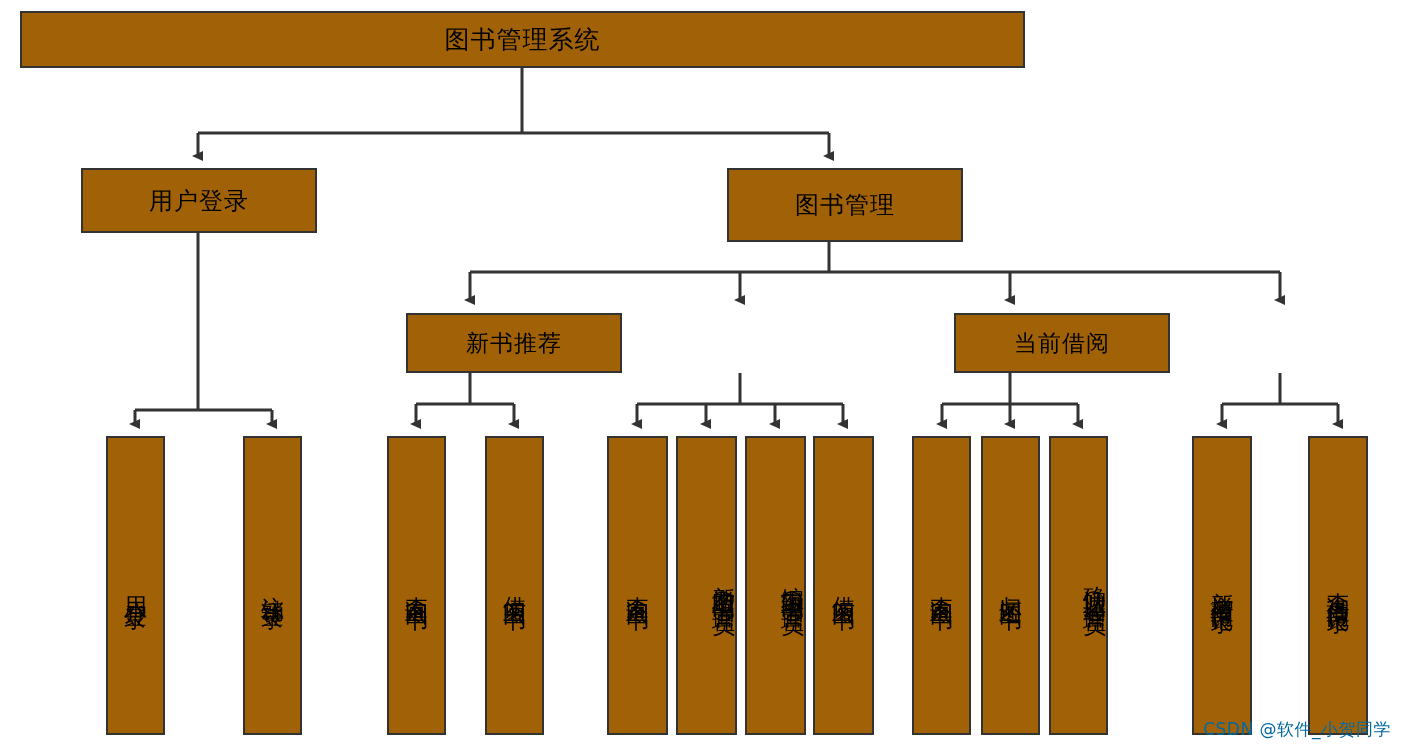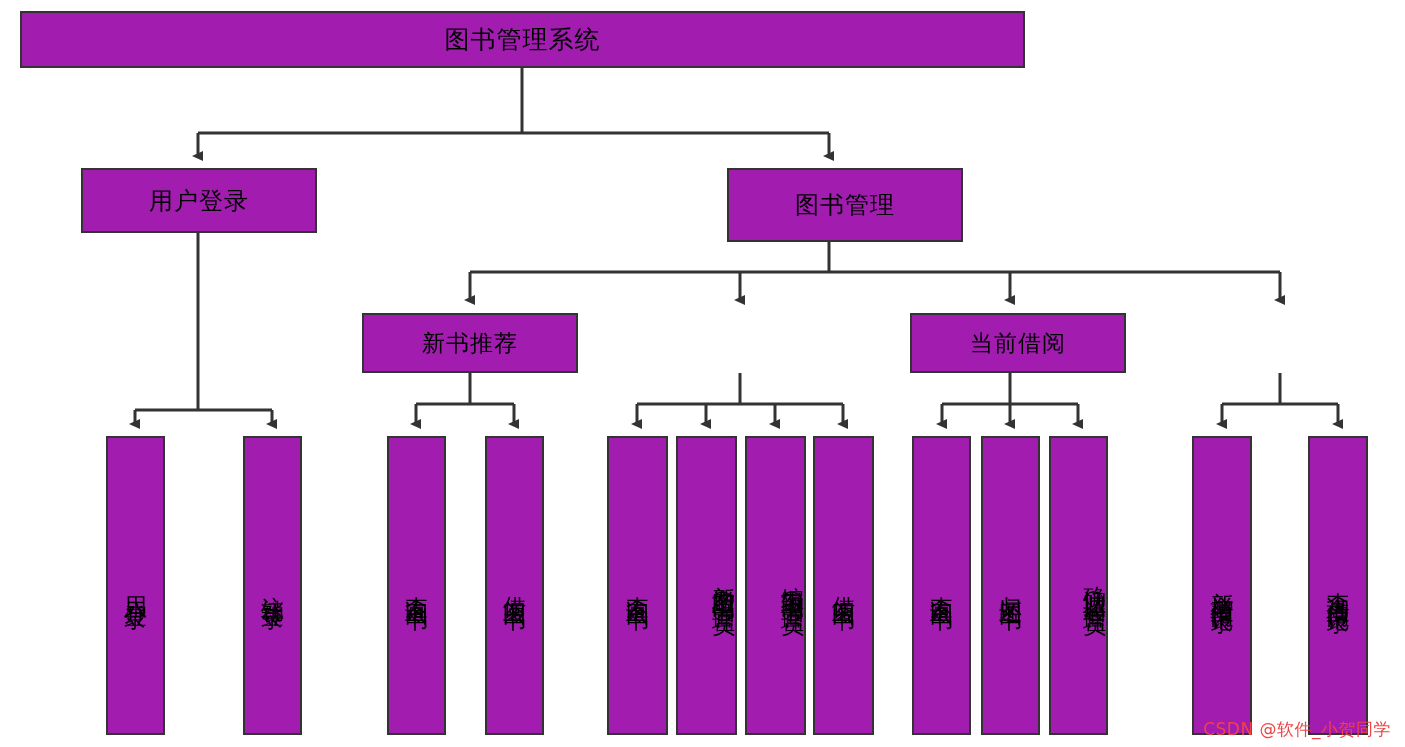--- a/index.html
+++ b/index.html
@@ -20,56 +20,57 @@
     left: 0;
     top: 0;
     width: 1405px;
     height: 747px;
     pointer-events: none;
   }
   .node {
     position: absolute;
     box-sizing: border-box;
     border: 2.5px solid #333333;
-    background: #a21caf;
+    background: #a16207;
     display: flex;
     align-items: center;
     justify-content: center;
     color: #000000;
     letter-spacing: 1px;
     z-index: 2;
   }
   .node.root {
     font-size: 25px;
   }
   .node.lvl1 {
     font-size: 24px;
   }
   .node.lvl2 {
     font-size: 23px;
+    margin-left: 44px;
   }
   .node.leaf {
     font-size: 23px;
     writing-mode: vertical-rl;
     text-orientation: upright;
     letter-spacing: 4px;
     line-height: 1;
     padding: 6px 0;
     align-items: flex-start;
     justify-content: center;
   }
   .node.leaf.centered {
     align-items: center;
   }
   .watermark {
     position: absolute;
     right: 14px;
     bottom: 6px;
     font-size: 17px;
-    color: #ef4444;
+    color: #0369a1;
     letter-spacing: 0.5px;
     z-index: 3;
     white-space: nowrap;
   }
 </style>
 </head>
 <body>
 
 <div id="canvas">
 

